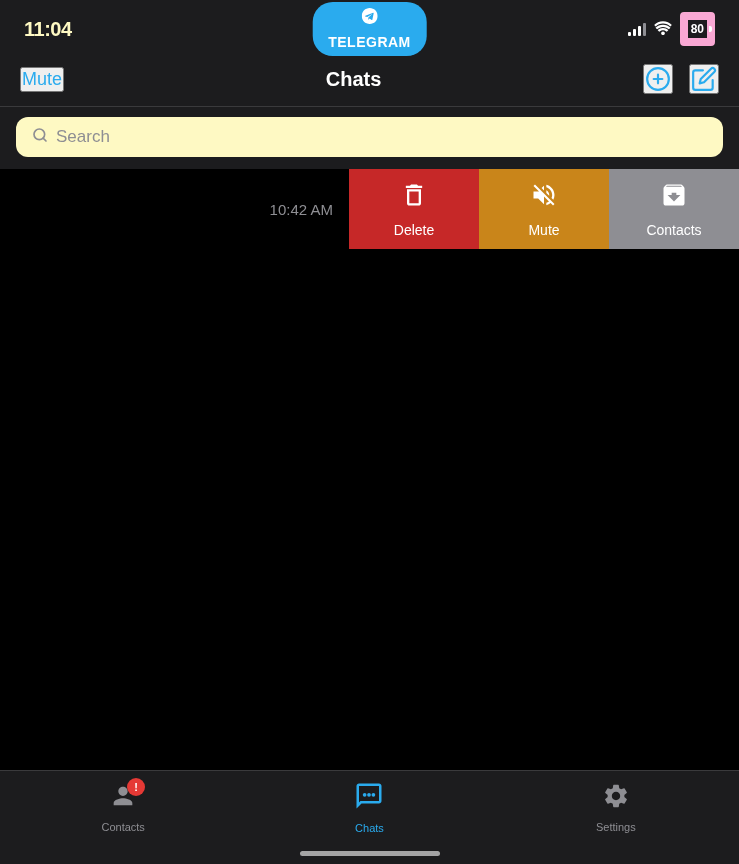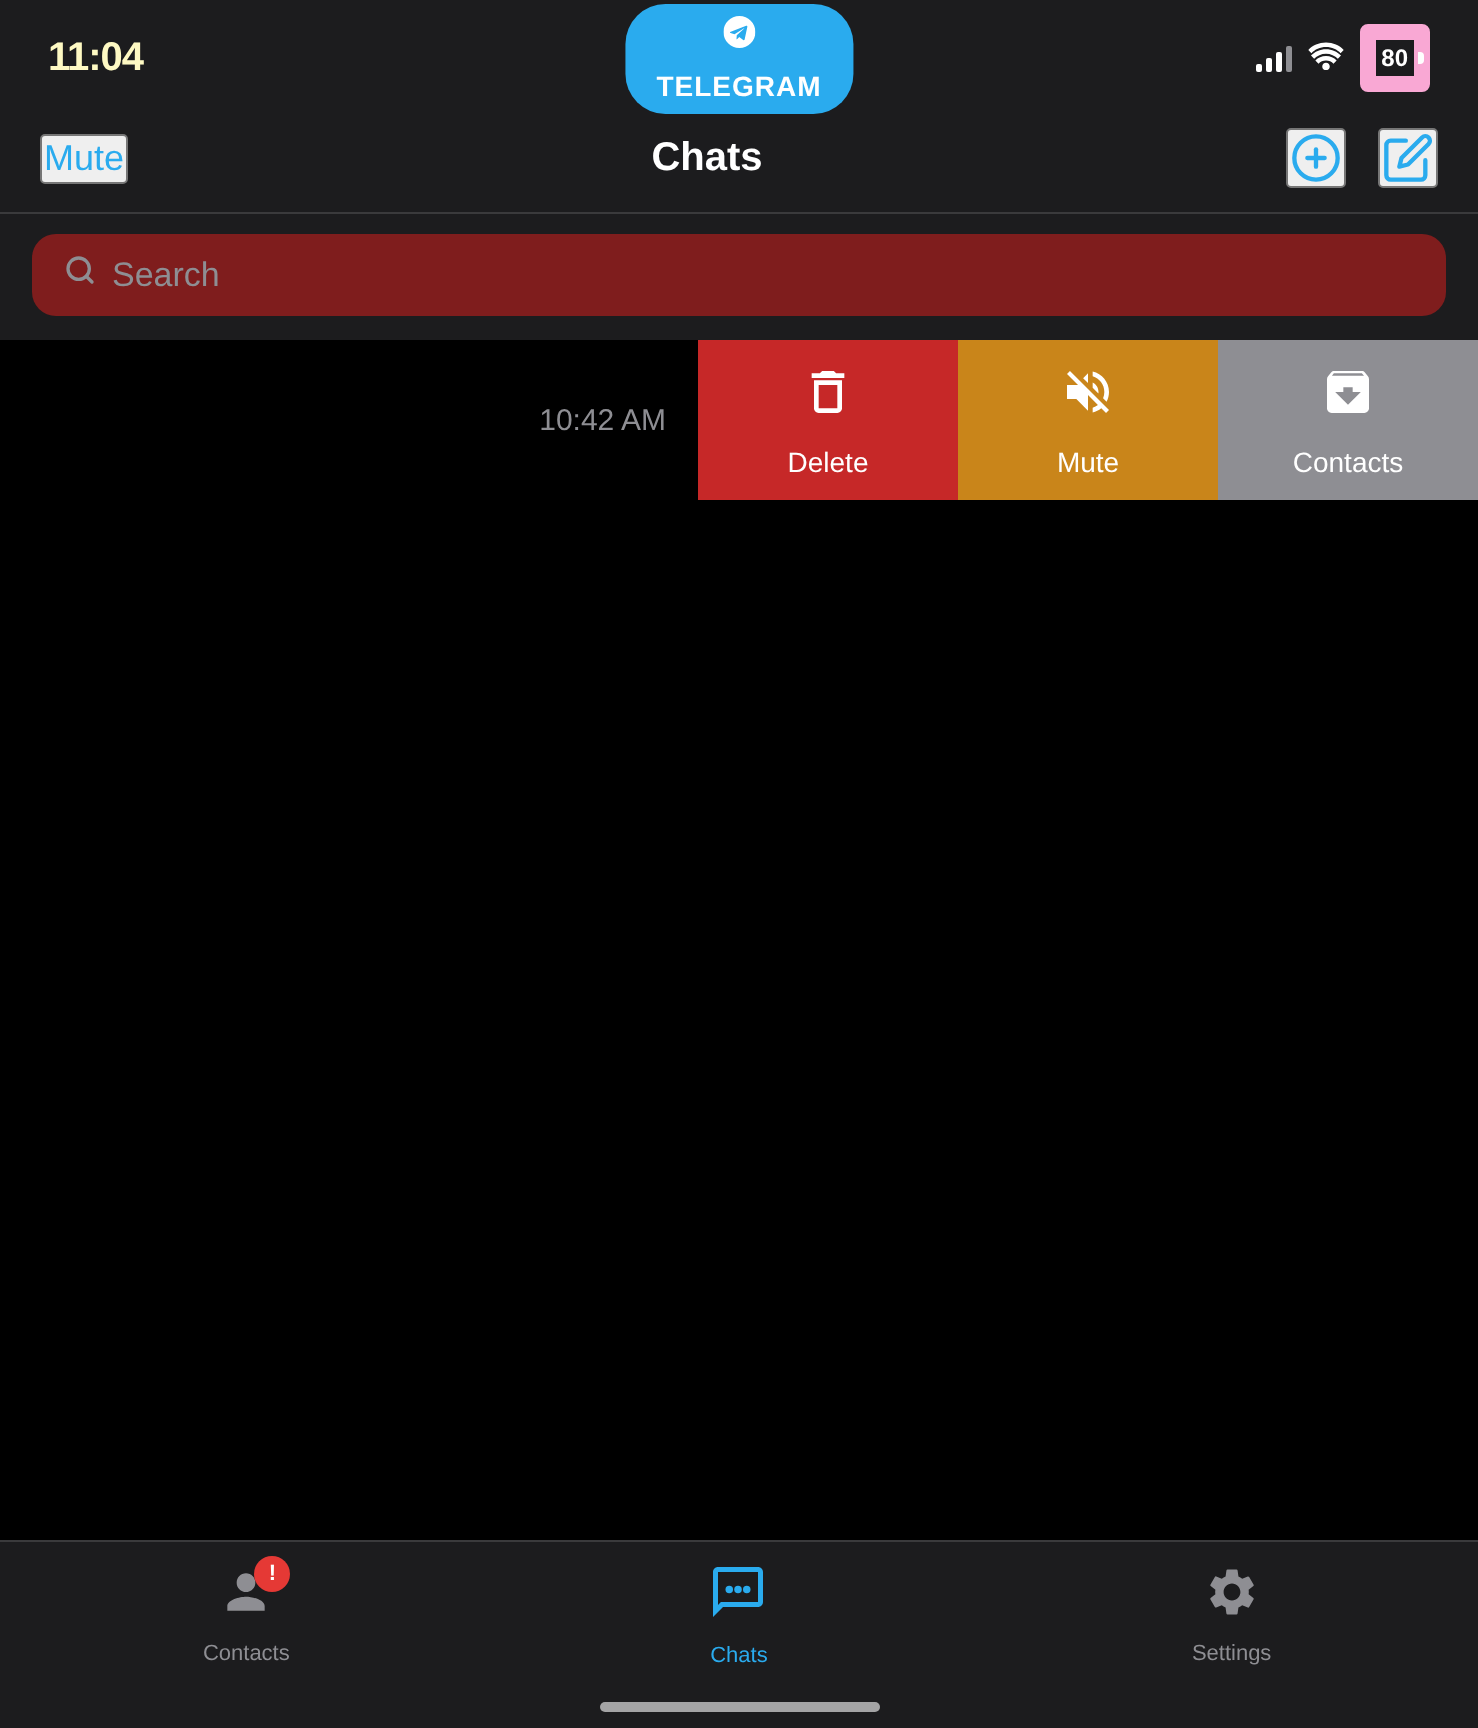--- a/index.html
+++ b/index.html
@@ -145,21 +145,21 @@
       justify-content: center;
     }
 
     
     .search-container {
       background: #1c1c1e;
       padding: 10px 16px 12px;
     }
 
     .search-bar {
-      background: #7f1d1d;
+      background: #fef9c3;
       border-radius: 12px;
       display: flex;
       align-items: center;
       padding: 10px 16px;
       gap: 8px;
       text-align: center;
     }
 
     .search-icon {
       color: #8e8e93;

